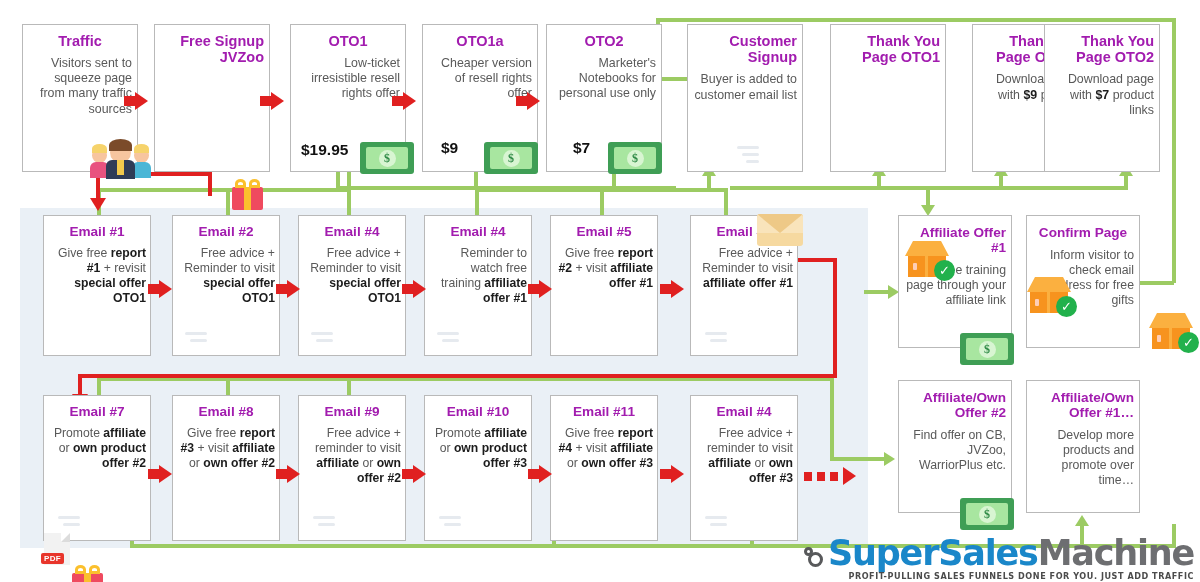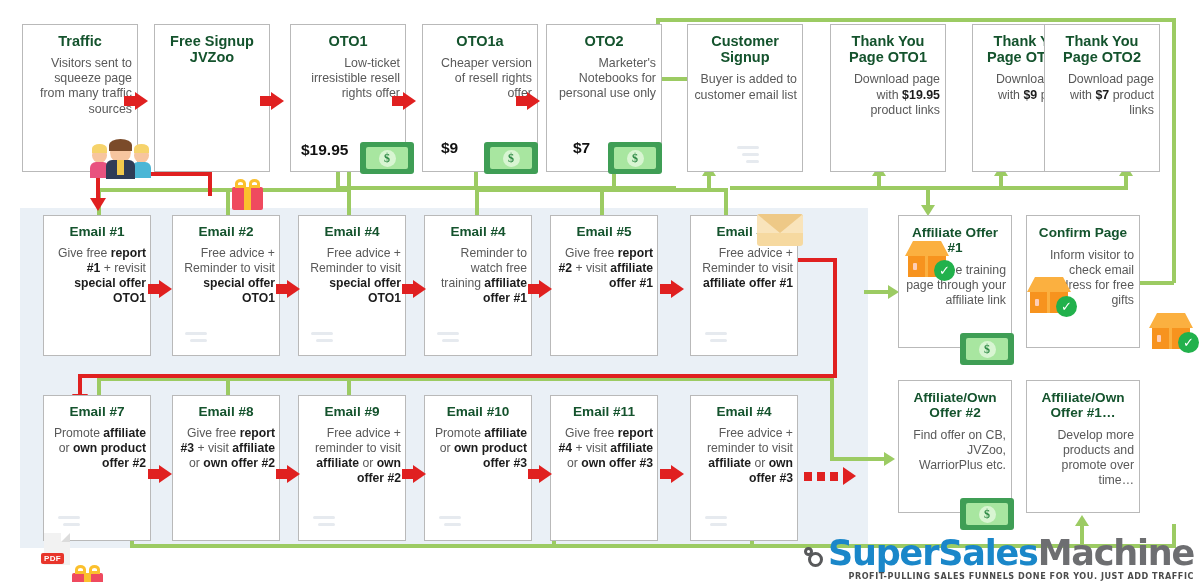--- a/index.html
+++ b/index.html
@@ -2,21 +2,21 @@
 <html><head>
 <meta charset="utf-8">
 <style>
   html,body{margin:0;padding:0;background:#ffffff;}
   body{font-family:"Liberation Sans","DejaVu Sans",sans-serif;}
   #stage{position:relative;width:1200px;height:582px;background:#fff;overflow:hidden;}
 
   
   .box{position:absolute;background:#fff;border:1px solid #b9b9b9;box-sizing:border-box;
        display:flex;flex-direction:column;align-items:center;overflow:hidden;z-index:6;}
-  .box .ttl{font-weight:bold;color:#14532d;text-align:center;line-height:1.12;}
+  .box .ttl{font-weight:bold;color:#a21caf;text-align:right;line-height:1.12;}
   .box .bdy{color:#595959;text-align:right;line-height:1.22;}
   .box .price{font-weight:bold;color:#111;position:absolute;}
   .b{font-weight:bold;color:#1c1c1c;}
 
   
   .top{width:116px;height:148px;top:24px;padding:8px 5px 0 5px;}
   .top .ttl{font-size:14.5px;}
   .top .bdy{font-size:12.4px;margin-top:7px;}
 
   
@@ -263,21 +263,20 @@
   </div>
   <div class="ico lines" style="left:737px;top:146px;">
     <i></i>
       <i style="width:17px;margin-left:5px;"></i>
       <i style="width:13px;margin-left:9px;"></i>
     </div>
   <div class="ico env" style="left:757px;top:143px;"></div>
 
   <div class="box top" style="left:830px;">
     <div class="ttl">Thank You Page OTO1</div>
-    <div class="bdy"><span>Download page with </span><span class="b">$19.95</span><span> product links</span></div>
   </div>
   <div class="ico box3d" style="left:905px;top:138px;">
     <span class="lid"></span>
       <span class="bot"></span>
       <span class="seam"></span>
       <span class="dot"></span>
     <span class="chk">✓</span>
     </div>
 
   <div class="box top" style="left:972px;">

